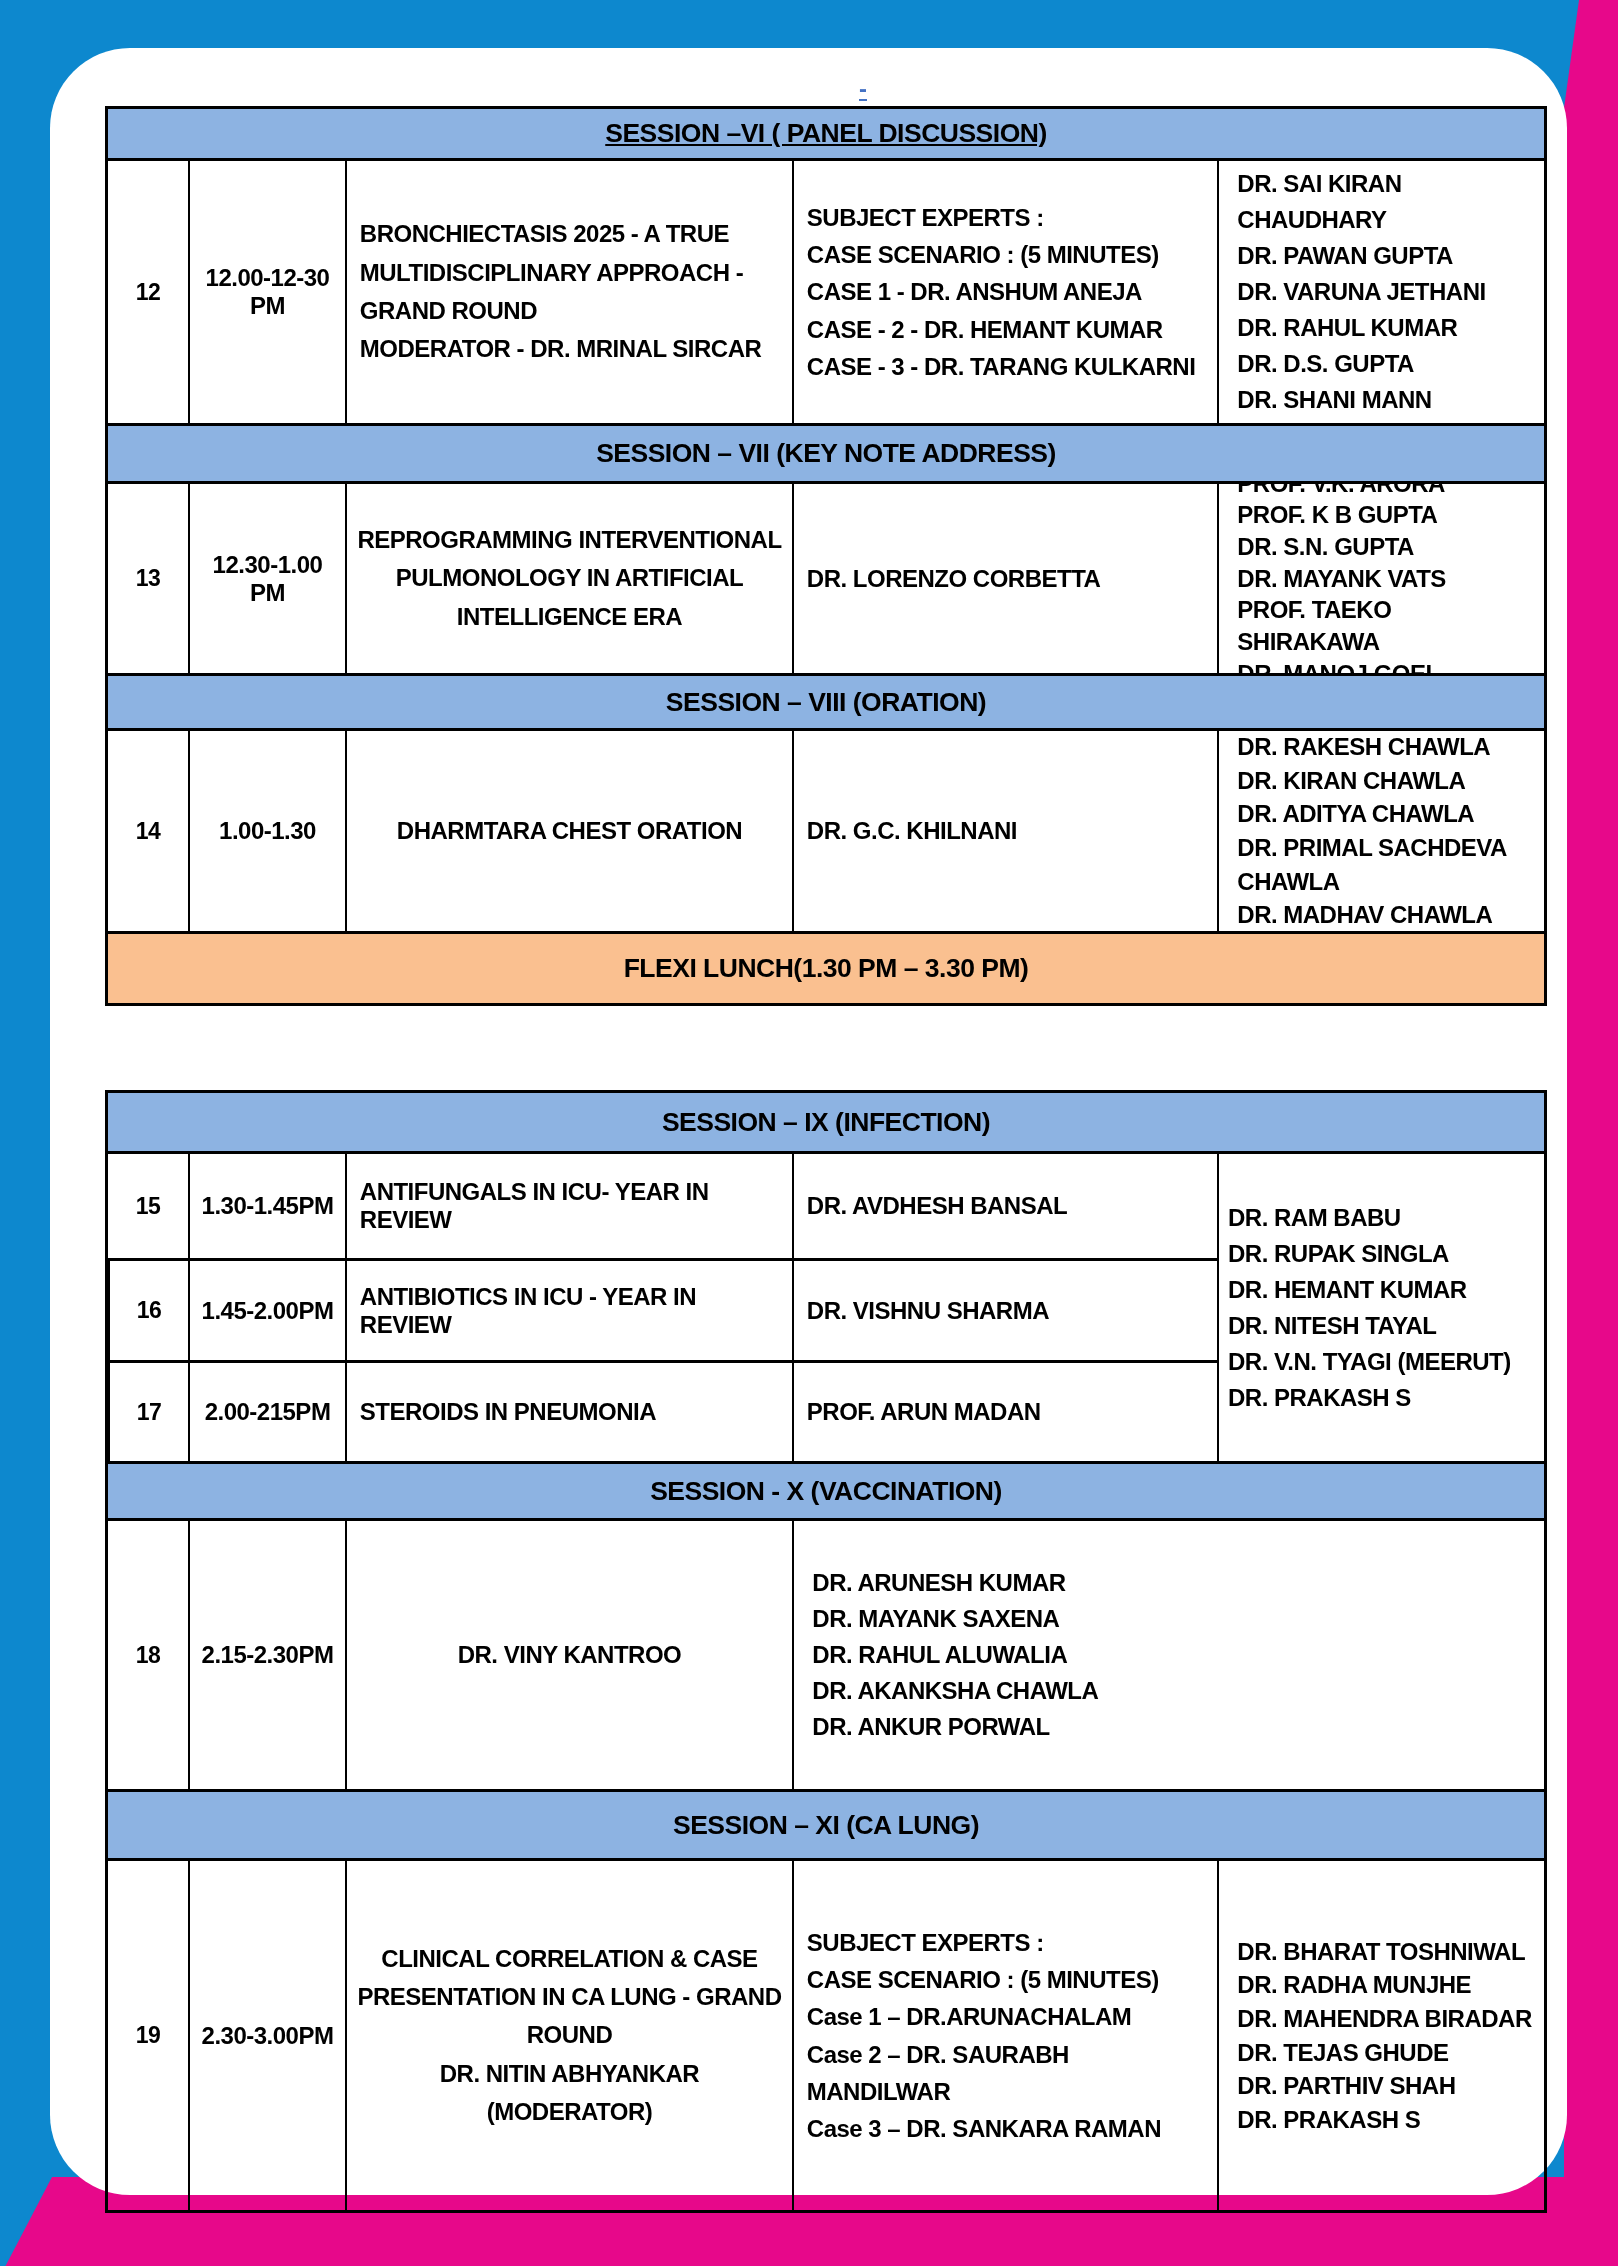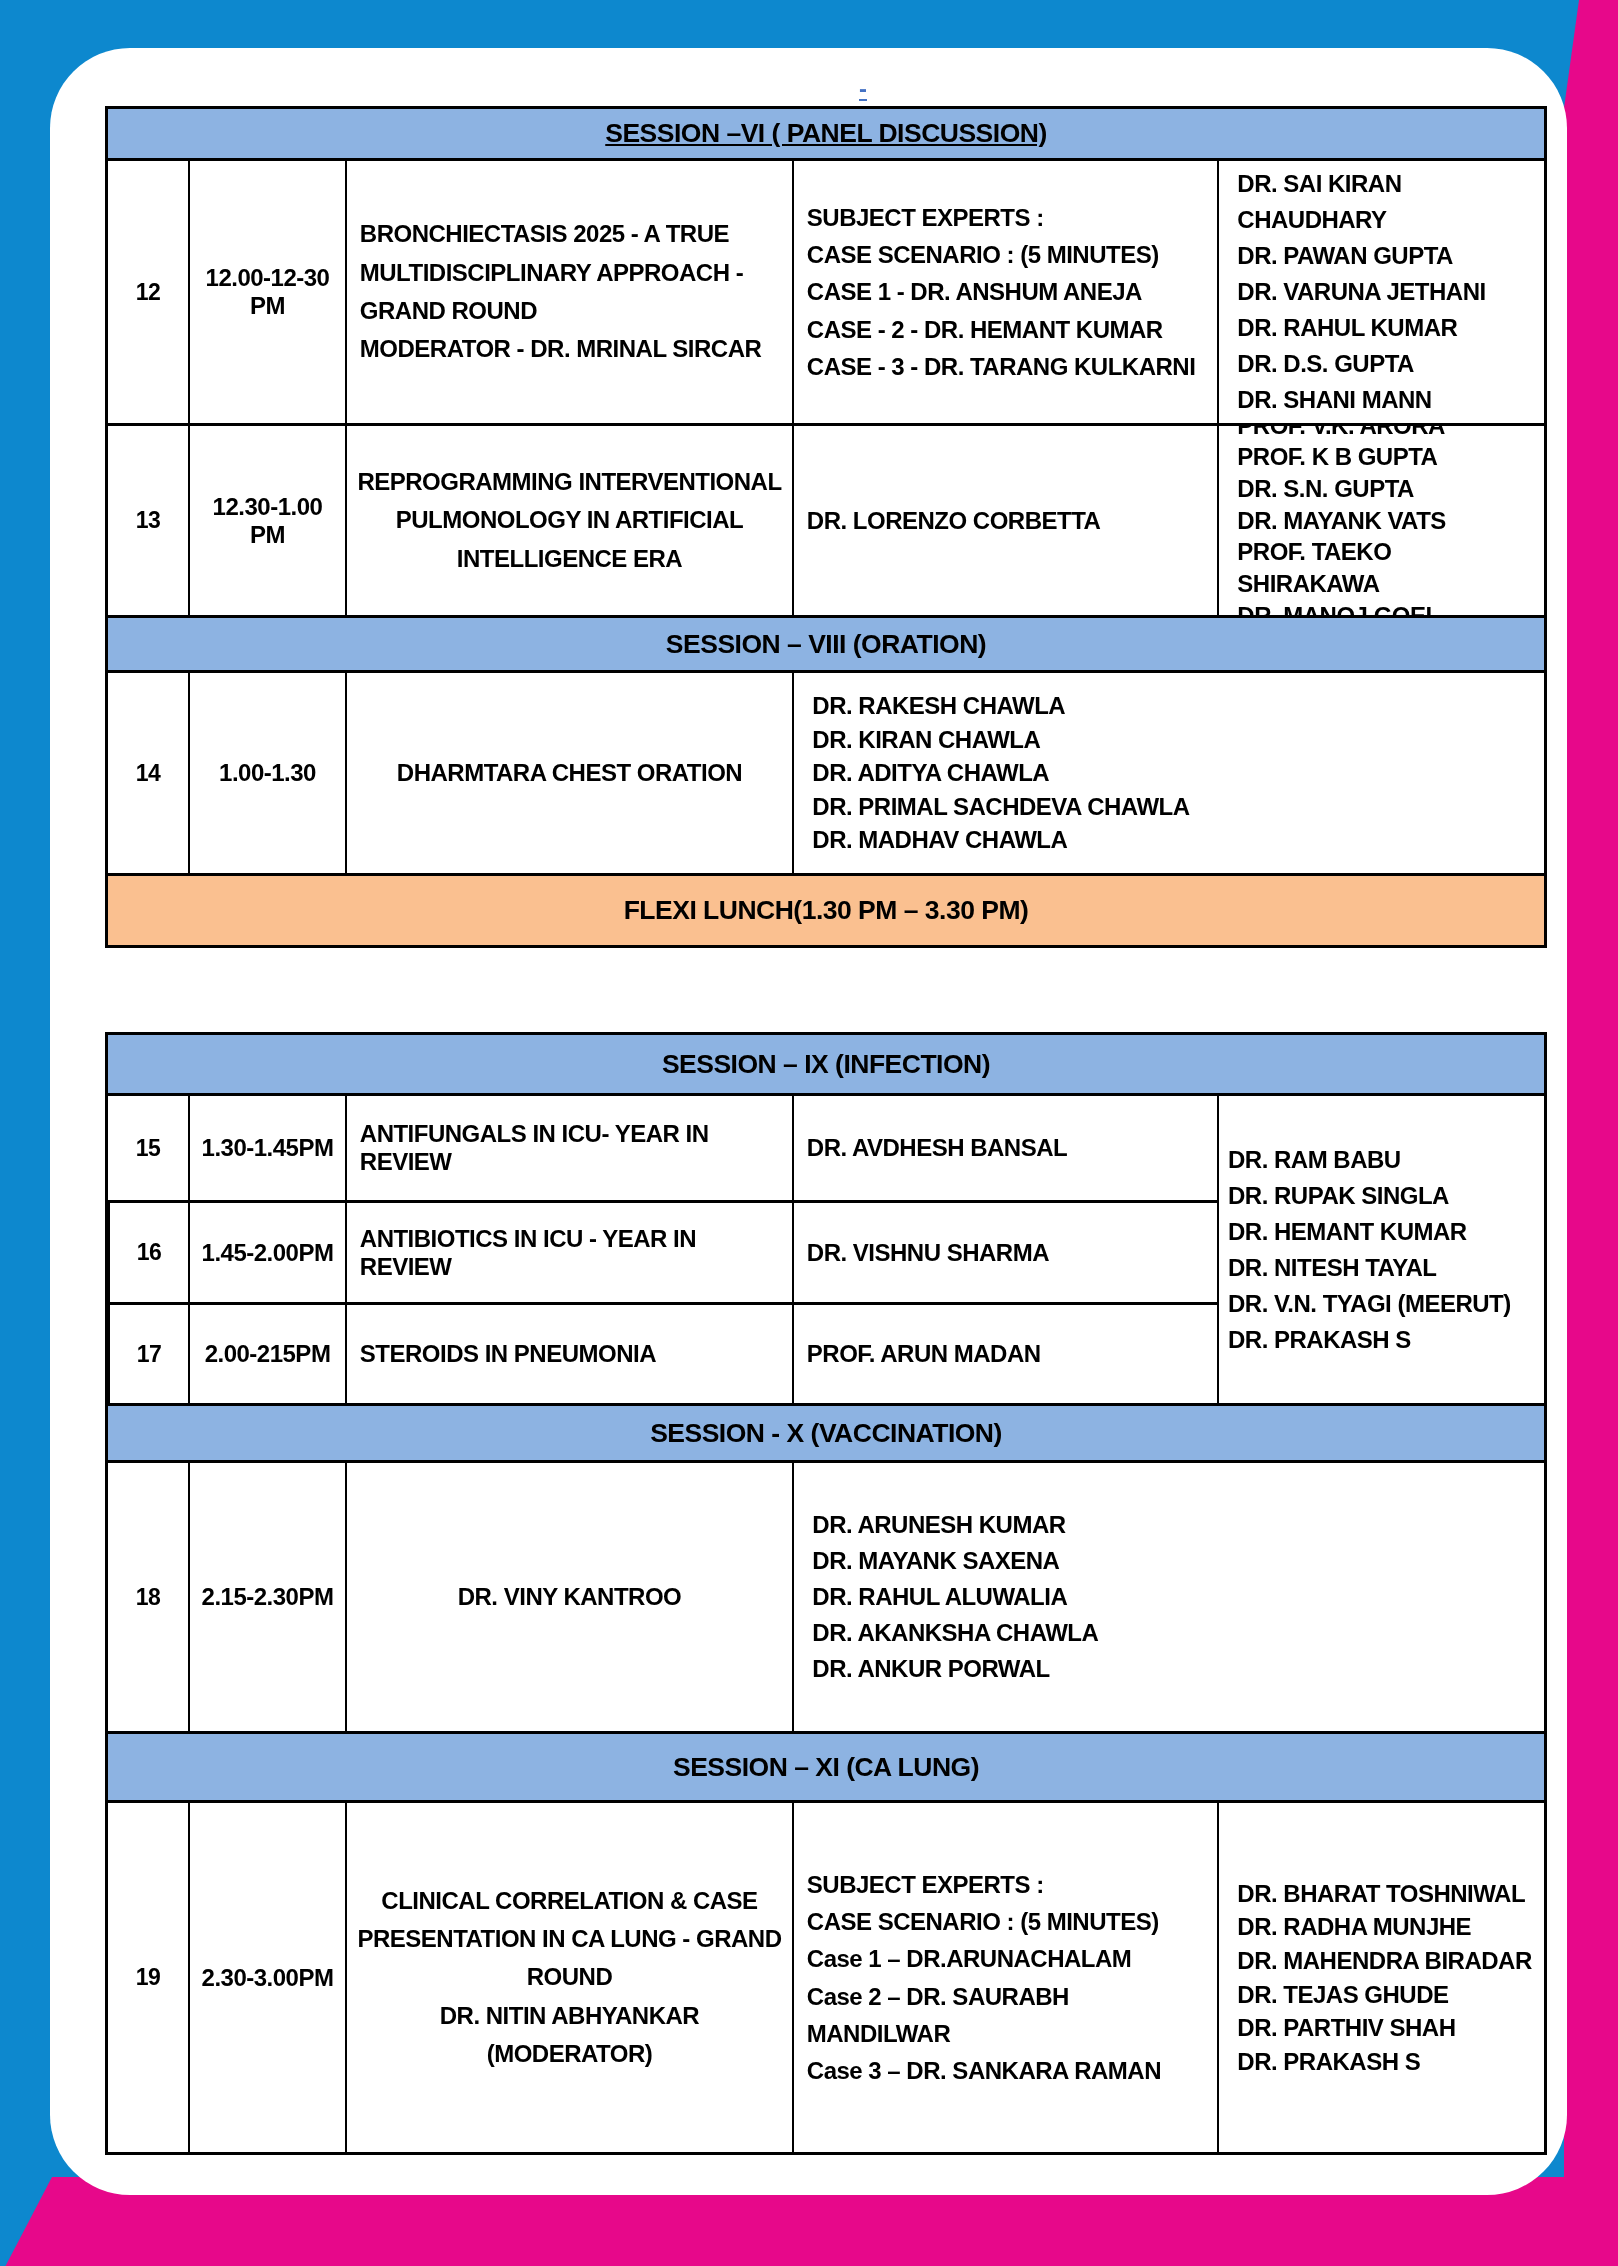--- a/index.html
+++ b/index.html
@@ -109,20 +109,23 @@
 CASE - 2 - DR. HEMANT KUMAR
 CASE - 3 - DR. TARANG KULKARNI</div>
       <div class="cell c-panel">DR. SAI KIRAN CHAUDHARY
 DR. PAWAN GUPTA
 DR. VARUNA JETHANI
 DR. RAHUL KUMAR
 DR. D.S. GUPTA
 DR. SHANI MANN</div>
     </div>
 
+    <div class="sess-bar" style="height:58px">
+      <span>SESSION – VII (KEY NOTE ADDRESS)</span>
+    </div>
 
     <div class="row" style="height:192px">
       <div class="cell c-num">13</div>
       <div class="cell c-time">12.30-1.00 PM</div>
       <div class="cell c-center topic-lines">REPROGRAMMING INTERVENTIONAL
 PULMONOLOGY IN ARTIFICIAL
 INTELLIGENCE ERA</div>
       <div class="cell c-left">DR. LORENZO CORBETTA</div>
       <div class="cell c-panel lh-tight">PROF. V.K. ARORA
 PROF. K B GUPTA
@@ -133,20 +136,21 @@
     </div>
 
     <div class="sess-bar" style="height:55px">
       <span>SESSION – VIII (ORATION)</span>
     </div>
 
     <div class="row" style="height:203px">
       <div class="cell c-num">14</div>
       <div class="cell c-time">1.00-1.30</div>
       <div class="cell c-center">DHARMTARA  CHEST ORATION</div>
+      <div class="cell c-left">DR. G.C. KHILNANI</div>
       <div class="cell c-panel lh-mid">DR. RAKESH CHAWLA
 DR. KIRAN CHAWLA
 DR. ADITYA CHAWLA
 DR. PRIMAL SACHDEVA CHAWLA
 DR. MADHAV CHAWLA</div>
     </div>
 
     <div class="lunch-bar" style="height:69px">
       <span>FLEXI LUNCH(1.30 PM – 3.30 PM)</span>
     </div>

